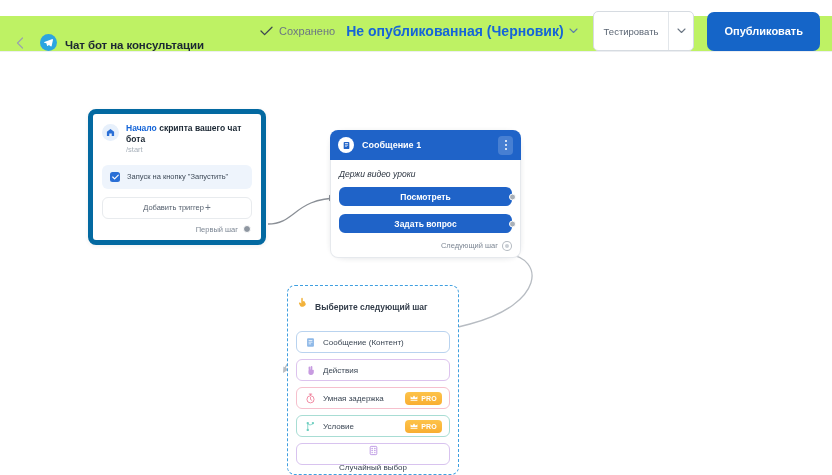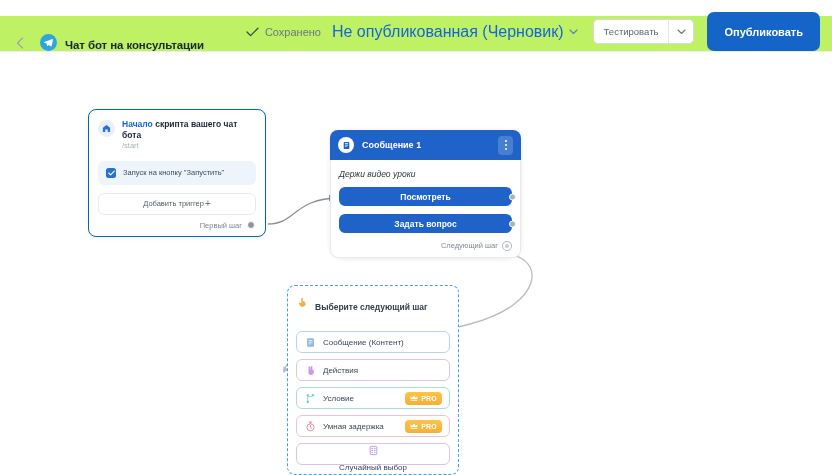--- a/index.html
+++ b/index.html
@@ -44,28 +44,28 @@
     margin-left: auto;
     display: flex; align-items: center; gap: 0;
   }
   .saved-wrap { display: flex; align-items: center; gap: 6px; }
   .check-icon { color: #3d4752; display: flex; align-items: center; }
   .saved-text { font-size: 11px; color: #6b7683; }
   .status-wrap {
     display: flex; align-items: center; gap: 5px;
     margin-left: 11px; cursor: pointer;
   }
-  .status-text { font-size: 16px; color: #1565d8; }
+  .status-text { font-size: 14px; color: #1565d8; font-weight: bold; }
   .chev-small { color: #5b7fa8; display: flex; align-items: center; }
   .split-btn {
     display: flex; align-items: stretch;
     margin-left: 15px;
     border: 1px solid #d6dbe1; border-radius: 5px;
     background: #fff; overflow: hidden;
-    height: 25px;
+    height: 40px;
   }
   .split-btn .lbl {
     font-size: 9.5px; color: #5a6573;
     padding: 0 10px;
     display: flex; align-items: center;
     cursor: pointer; white-space: nowrap;
   }
   .split-btn .divider { width: 1px; background: #e2e6ea; }
   .split-btn .arrow {
     width: 24px; display: flex; align-items: center; justify-content: center;
@@ -89,21 +89,21 @@
     background: #ffffff;
     overflow: hidden;
   }
   .edges { position: absolute; inset: 0; pointer-events: none; }
 
   
   .node-start {
     position: absolute; left: 88px; top: 73px;
     width: 178px;
     background: #ffffff;
-    border: 1px solid #0369a1;
+    border: 5px solid #0369a1;
     border-radius: 8px;
     box-shadow: 0 1px 4px rgba(30,40,60,.07);
     padding: 9px 9px 6px 9px;
   }
   .start-head { display: flex; align-items: flex-start; gap: 7px; }
   .home-circle {
     width: 17px; height: 17px; border-radius: 50%;
     background: #e7f0fb; flex: 0 0 auto;
     display: flex; align-items: center; justify-content: center;
     margin-top: 1px;
@@ -407,48 +407,48 @@
 
     <div class="opt" style="border:1px solid #ddc3ee;">
       <span class="opt-icon">
         <svg width="11" height="11" viewBox="0 0 16 16" fill="none">
             <path d="M5.2 7V3.3c0-.7.5-1.3 1.2-1.3s1.2.6 1.2 1.3V6.6h.6V2.6c0-.7.6-1.3 1.3-1.3s1.2.6 1.2 1.3v4.6l.7-.3c.7-.3 1.4.2 1.4.9v2.6c0 2.2-1.8 4-4 4h-.6c-1.8 0-3.2-1.5-3.2-3.3V8.2c0-.7.6-1.2 1.2-1.2z" fill="#c79be0"></path>
           </svg>
       </span>
       <span class="opt-label">Действия</span>
     </div>
 
+    <div class="opt" style="border:1px solid #f6c0cd;">
+      <span class="opt-icon">
+        <svg width="11" height="11" viewBox="0 0 16 16" fill="none">
+            <circle cx="8" cy="9.2" r="5.2" stroke="#ef7f9a" stroke-width="1.3" fill="none"></circle>
+            <path d="M8 6.4v3l1.9 1.2" stroke="#ef7f9a" stroke-width="1.2" stroke-linecap="round"></path>
+            <path d="M6.2 1.6h3.6" stroke="#ef7f9a" stroke-width="1.4" stroke-linecap="round"></path>
+            <path d="M8 1.8v1.9" stroke="#ef7f9a" stroke-width="1.2" stroke-linecap="round"></path>
+          </svg>
+      </span>
+      <span class="opt-label">Умная задержка</span>
+      <span class="pro-badge">
+        <svg width="8" height="6" viewBox="0 0 14 10">
+            <path d="M1 8.4h12V9.8H1zM1 2l3 2.4L7 .8l3 3.6L13 2v5.2H1z" fill="#ffffff"></path>
+          </svg>
+        <span>PRO</span>
+      </span>
+    </div>
+
     <div class="opt" style="border:1px solid #a8ddd4;">
       <span class="opt-icon">
         <svg width="11" height="11" viewBox="0 0 16 16" fill="none">
             <circle cx="4" cy="3" r="1.7" fill="#6fcfc0"></circle>
             <circle cx="11.5" cy="3" r="1.7" fill="#6fcfc0"></circle>
             <circle cx="4" cy="13" r="1.7" fill="#6fcfc0"></circle>
             <path d="M4 4.6v6.7M4.6 4.4c1.6 2 4 1.6 6.3 0" stroke="#6fcfc0" stroke-width="1.2" fill="none" stroke-linecap="round"></path>
           </svg>
       </span>
       <span class="opt-label">Условие</span>
-      <span class="pro-badge">
-        <svg width="8" height="6" viewBox="0 0 14 10">
-            <path d="M1 8.4h12V9.8H1zM1 2l3 2.4L7 .8l3 3.6L13 2v5.2H1z" fill="#ffffff"></path>
-          </svg>
-        <span>PRO</span>
-      </span>
-    </div>
-
-    <div class="opt" style="border:1px solid #f6c0cd;">
-      <span class="opt-icon">
-        <svg width="11" height="11" viewBox="0 0 16 16" fill="none">
-            <circle cx="8" cy="9.2" r="5.2" stroke="#ef7f9a" stroke-width="1.3" fill="none"></circle>
-            <path d="M8 6.4v3l1.9 1.2" stroke="#ef7f9a" stroke-width="1.2" stroke-linecap="round"></path>
-            <path d="M6.2 1.6h3.6" stroke="#ef7f9a" stroke-width="1.4" stroke-linecap="round"></path>
-            <path d="M8 1.8v1.9" stroke="#ef7f9a" stroke-width="1.2" stroke-linecap="round"></path>
-          </svg>
-      </span>
-      <span class="opt-label">Умная задержка</span>
       <span class="pro-badge">
         <svg width="8" height="6" viewBox="0 0 14 10">
             <path d="M1 8.4h12V9.8H1zM1 2l3 2.4L7 .8l3 3.6L13 2v5.2H1z" fill="#ffffff"></path>
           </svg>
         <span>PRO</span>
       </span>
     </div>
 
     <div class="opt" style="border:1px solid #d8c3ef;">
       <span class="opt-icon">

